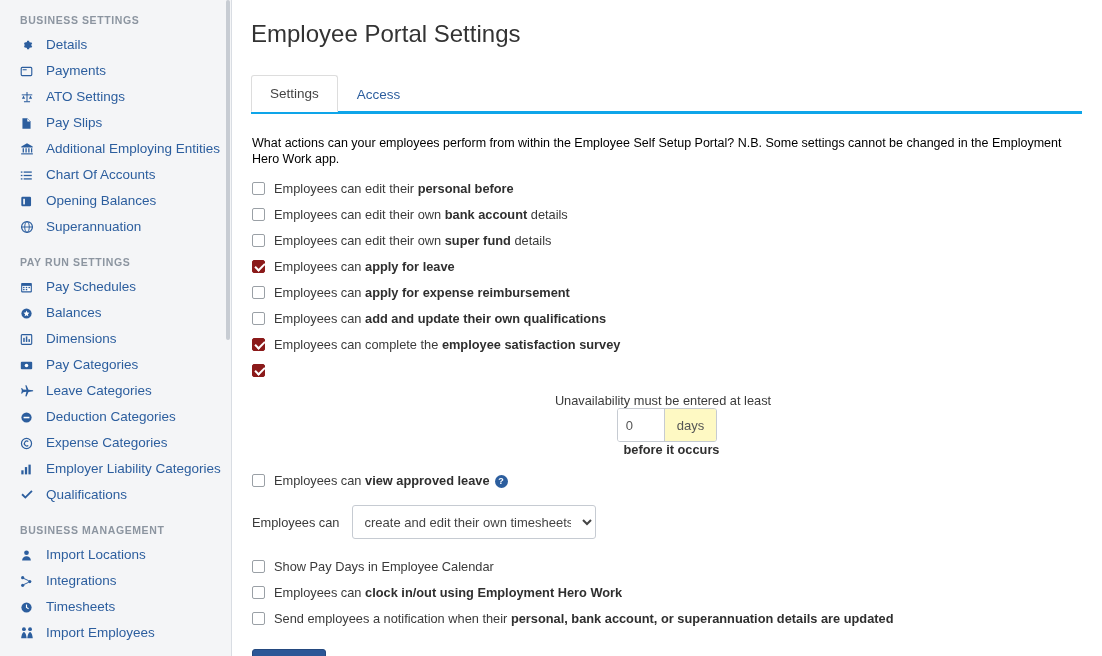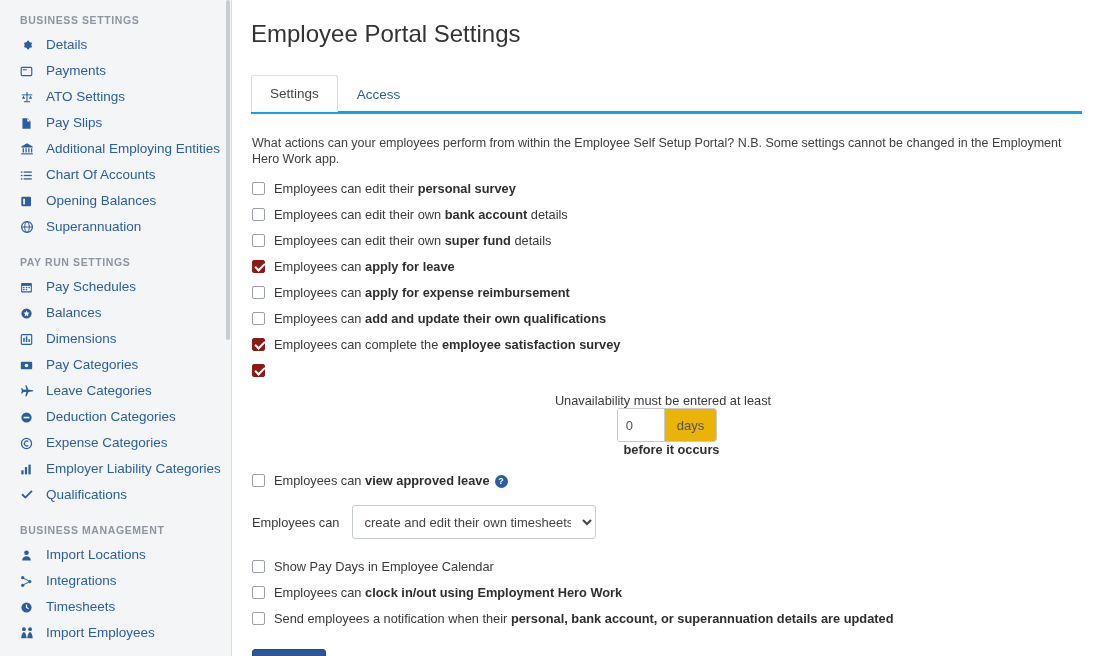--- a/index.html
+++ b/index.html
@@ -117,21 +117,21 @@
   }
   .tab.active {
     background: #ffffff;
     border-color: #dddddd;
     border-bottom: 1px solid #ffffff;
     color: #444444;
   }
   .intro {
     margin: 21px 0 12px 1px;
     font-size: 12.5px;
-    color: #404040;
+    color: #000000;
     line-height: 16px;
   }
 
   .check-row {
     display: flex;
     align-items: center;
     margin: 0 0 8px 1px;
     min-height: 18px;
   }
   .cb {
@@ -206,21 +206,21 @@
     padding: 0 8px;
     font-size: 13px;
     color: #555555;
     font-family: "Liberation Sans", sans-serif;
     background: #ffffff;
   }
   .num-addon {
     display: flex;
     align-items: center;
     padding: 0 12px;
-    background: #eab308;
+    background: #fef9c3;
     border-left: 1px solid #c6cbd2;
     font-size: 13px;
     color: #555555;
   }
   .after-text {
     margin-left: 9px;
     font-size: 12.8px;
     font-weight: bold;
     color: #2f2f2f;
   }
@@ -514,21 +514,21 @@
       <div class="tabs">
         <div class="tab active">Settings</div>
         <div class="tab">Access</div>
       </div>
 
       <p class="intro">What actions can your employees perform from within the Employee Self Setup Portal? N.B. Some settings cannot be changed in the Employment Hero Work app.</p>
 
       
       <div class="check-row">
         <span class="cb"></span>
-        <span class="check-label"><span>Employees can edit their </span><b>personal survey</b><span></span></span>
+        <span class="check-label"><span>Employees can edit their </span><b>personal before</b><span></span></span>
       </div>
 
       <div class="check-row">
         <span class="cb"></span>
         <span class="check-label"><span>Employees can edit their own </span><b>bank account</b><span> details</span></span>
       </div>
 
       <div class="check-row">
         <span class="cb"></span>
         <span class="check-label"><span>Employees can edit their own </span><b>super fund</b><span> details</span></span>

